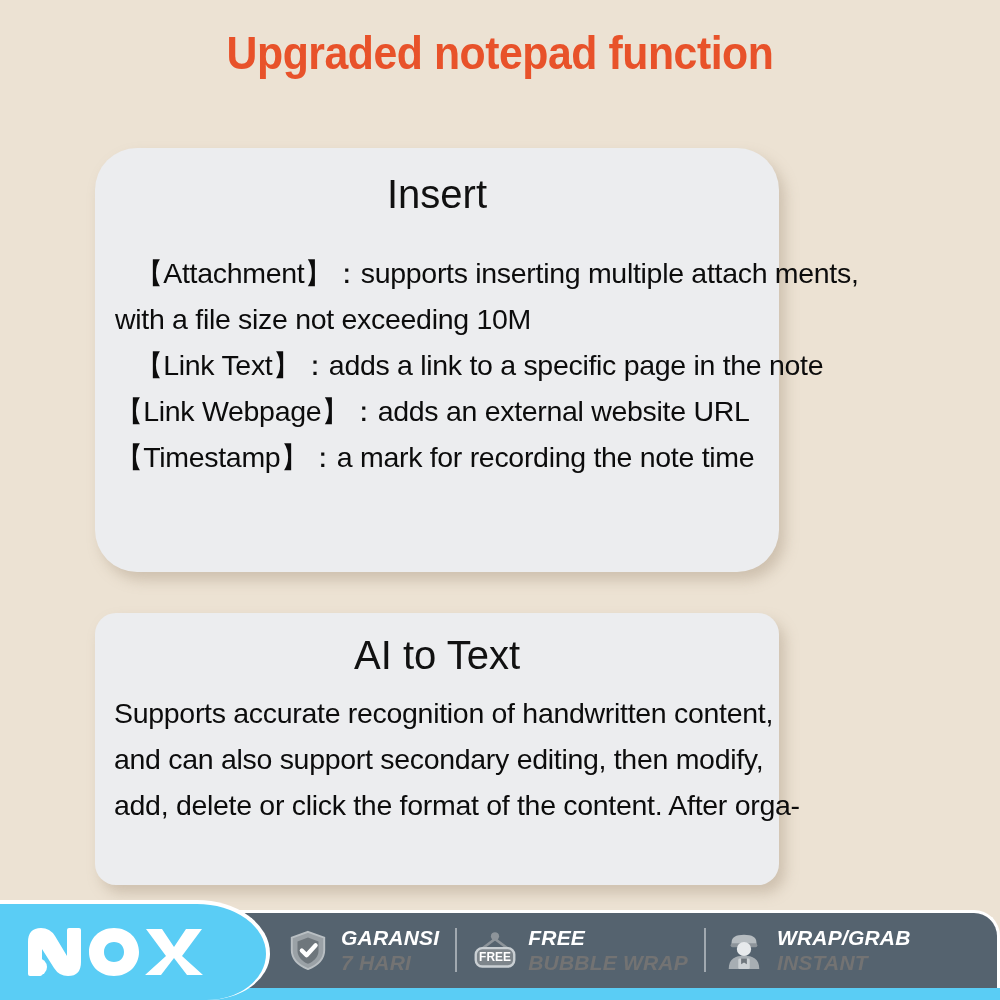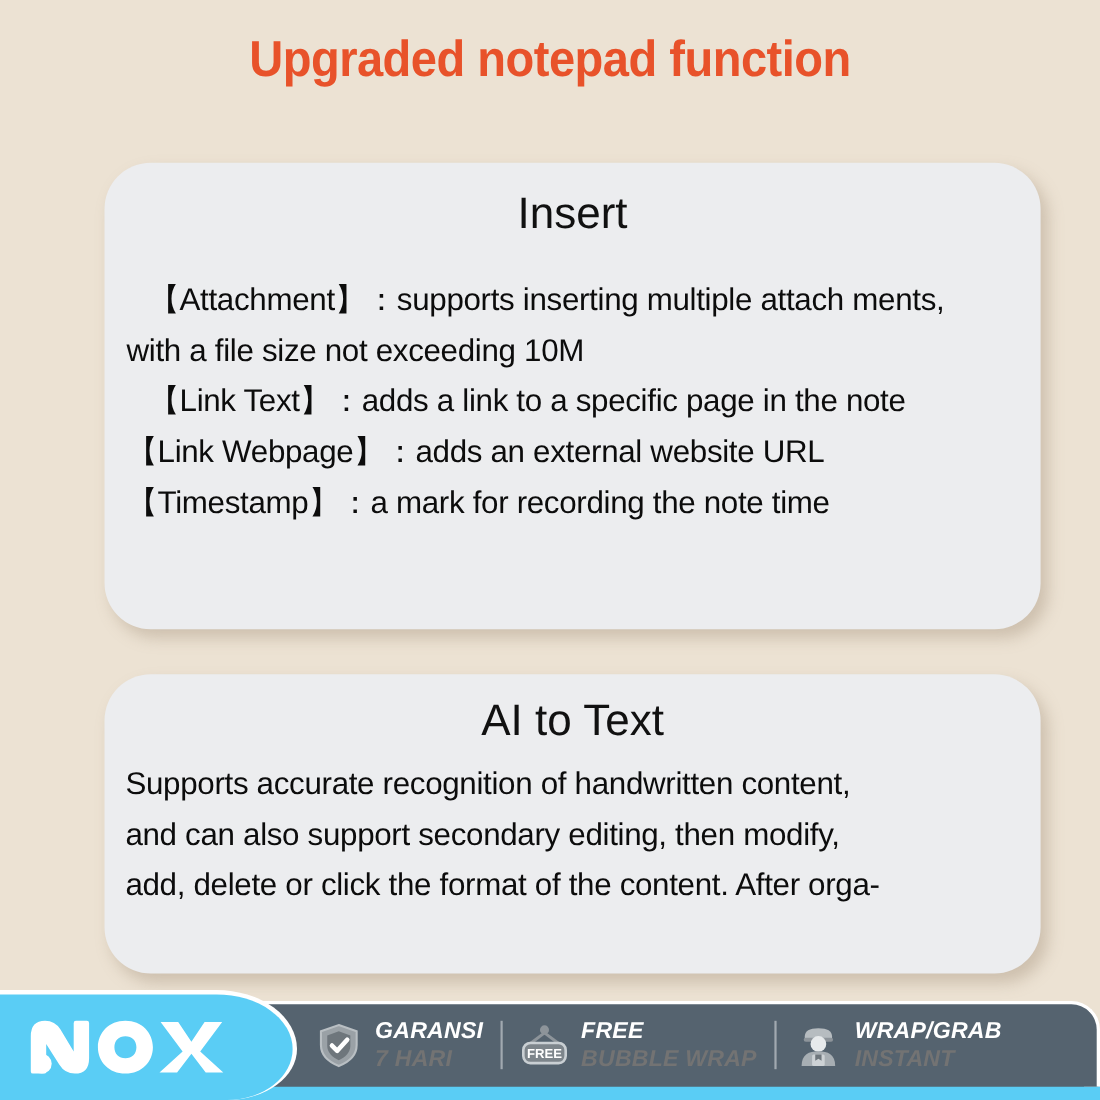--- a/index.html
+++ b/index.html
@@ -26,27 +26,27 @@
     font-weight:bold;
     letter-spacing:-0.5px;
     color:#e8522a;
     transform:scaleX(0.93);
   }
 
   
   .card{
     position:absolute;
     left:95px;
-    width:851px;
+    width:684px;
     background:#ecedef;
     border-radius:42px;
     box-shadow:6px 8px 14px rgba(150,130,105,0.35);
   }
   .card-1{ top:148px; height:424px; }
-  .card-2{ top:613px; height:272px; }
+  .card-2{ top:613px; height:272px;border-radius:21px; }
 
   .card-heading{
     text-align:center;
     font-size:40px;
     font-weight:400;
     color:#111;
     letter-spacing:0px;
   }
   .card-1 .card-heading{ margin-top:24px; }
   .card-2 .card-heading{ margin-top:20px; }

